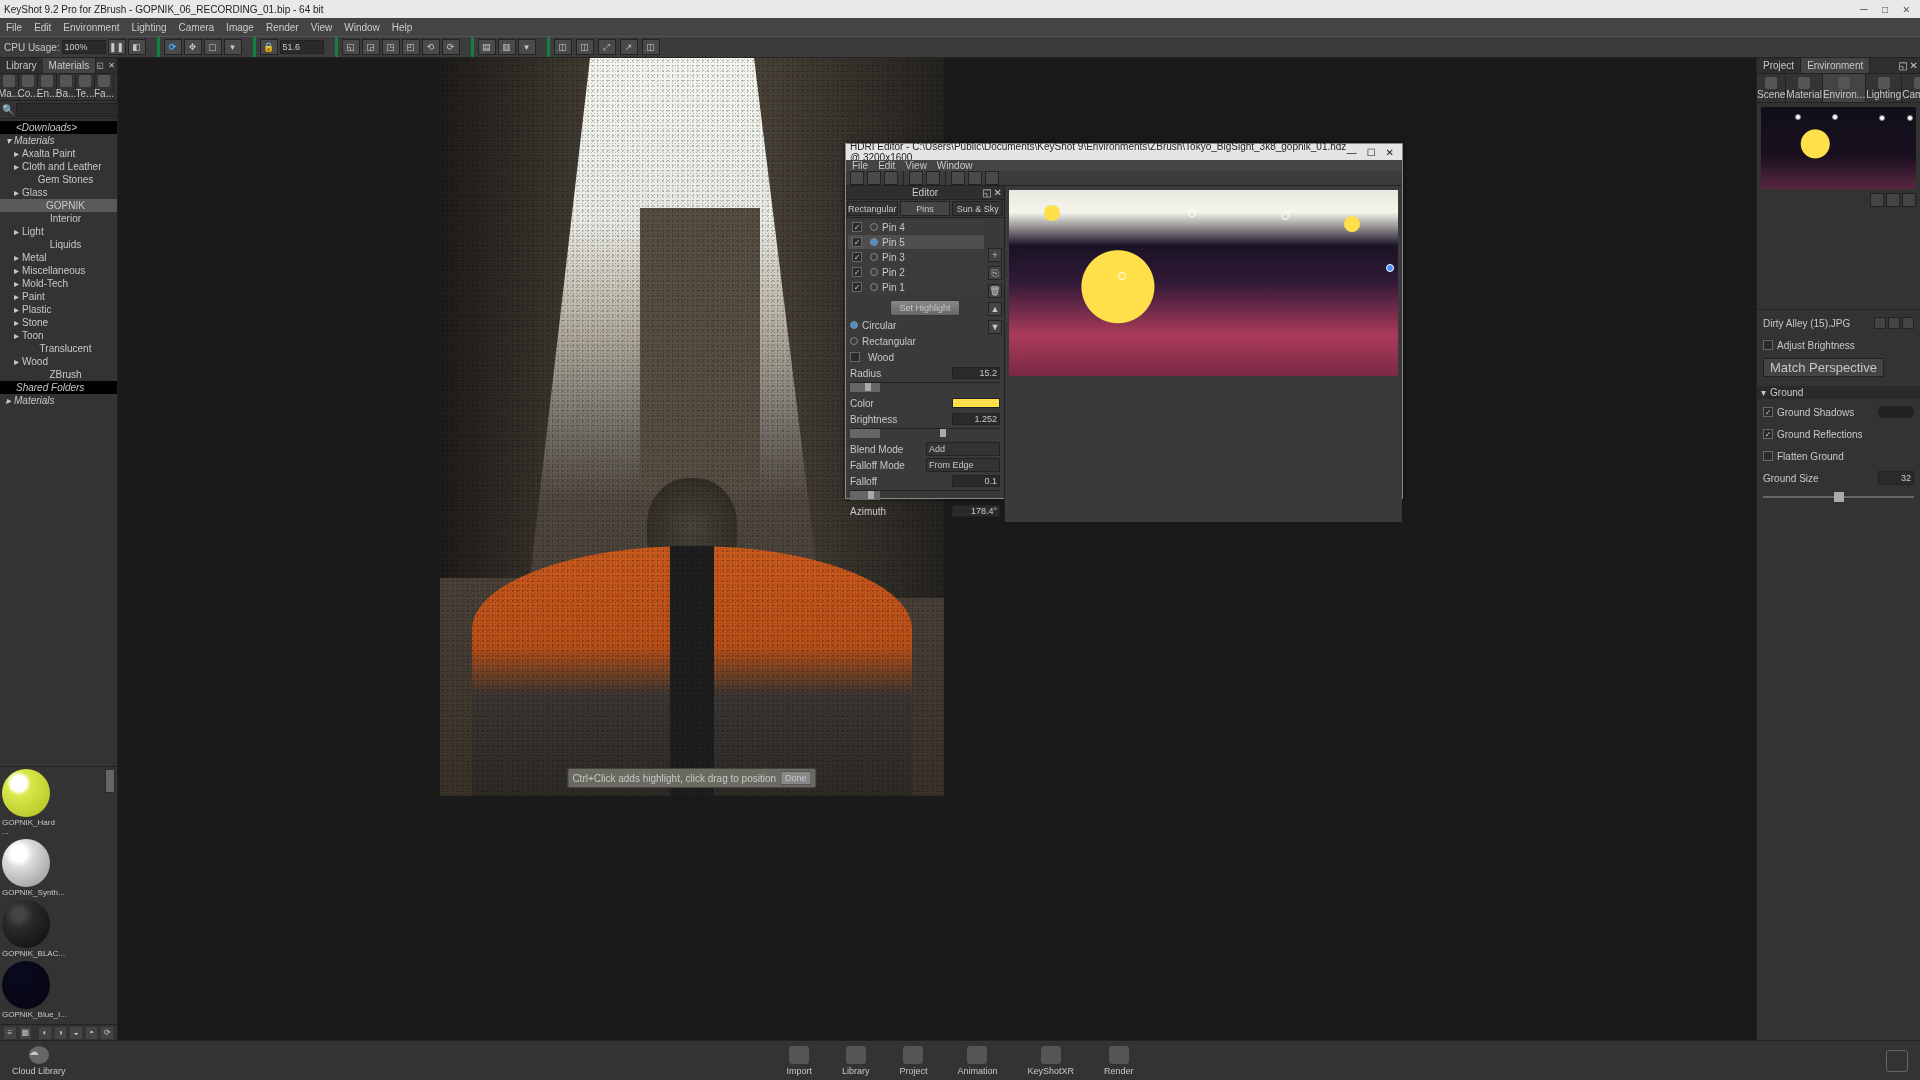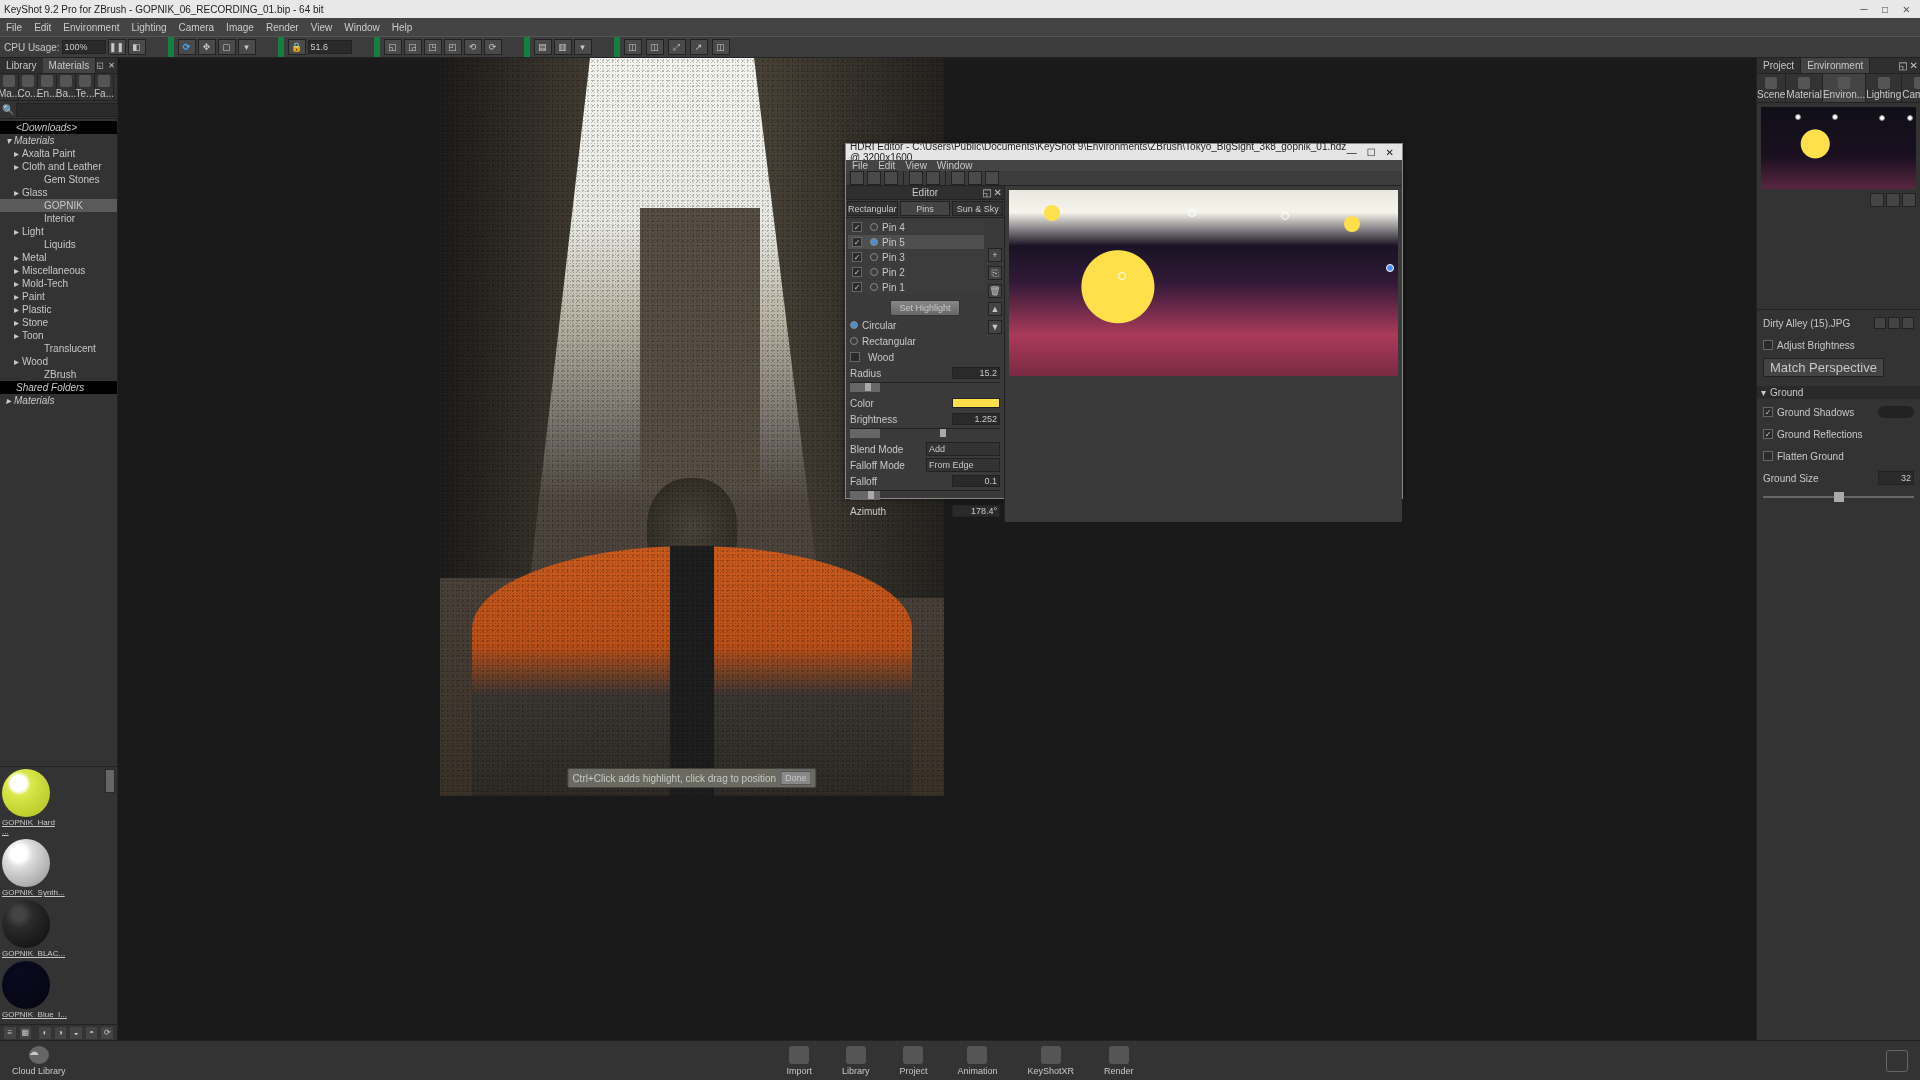--- a/index.html
+++ b/index.html
@@ -3,21 +3,21 @@
 <meta charset="utf-8">
 <style>
 * { margin: 0; padding: 0; box-sizing: border-box; font-family: Arial, sans-serif; font-size: 10px; }
 body { background: #3a3a3a; width: 1920px; height: 1080px; overflow: hidden; position: relative; color: #c8c8c8; }
 .titlebar { height: 18px; background: #e8e8e8; color: #222; display: flex; align-items: center; padding-left: 4px; justify-content: space-between; }
 .titlebar-right { display: flex; gap: 14px; padding-right: 10px; }
 .titlebar-right span { font-family: monospace; font-size: 12px; color: #555; cursor: pointer; }
 .menubar { height: 18px; background: #444; display: flex; align-items: center; gap: 12px; padding-left: 6px; color: #ccc; }
 .menubar span { cursor: pointer; }
 .toolbar { height: 22px; background: #3c3c3c; border-top: 1px solid #555; border-bottom: 1px solid #222; display: flex; align-items: center; gap: 4px; padding-left: 4px; }
-.toolbar .seg { display: flex; align-items: center; gap: 2px; border-right: 6px solid #15803d; padding-right: 22px; height: 100%; }
+.toolbar .seg { display: flex; align-items: center; gap: 2px; border-right: 3px solid #15803d; padding-right: 11px; height: 100%; }
 .toolbar .tb { width: 18px; height: 16px; background: #4a4a4a; border: 1px solid #222; display: flex; align-items: center; justify-content: center; font-size: 9px; cursor: pointer; }
 .toolbar .refresh { color: #3fa8ff; font-weight: bold; }
 .toolbar input { background: #2a2a2a; border: 1px solid #222; color: #ccc; width: 44px; height: 14px; font-size: 9px; padding-left: 2px; }
 .main-area { display: flex; height: calc(100% - 58px - 40px); }
 .left-panel { width: 118px; background: #333; border-right: 1px solid #222; display: flex; flex-direction: column; }
 .panel-hdr { height: 16px; background: #2f2f2f; border-bottom: 1px solid #222; display: flex; align-items: center; }
 .panel-hdr .tab { padding: 0 6px; height: 100%; line-height: 16px; }
 .panel-hdr .active { background: #444; border-right: 1px solid #222; }
 .panel-hdr .btns { margin-left: auto; display: flex; gap: 2px; padding-right: 2px; }
 .panel-hdr .btns span { width: 10px; height: 10px; font-size: 8px; cursor: pointer; }
@@ -26,23 +26,23 @@
 .icon-row .ic .g { width: 12px; height: 12px; background: #555; border-radius: 2px; margin-bottom: 1px; }
 .search-row { height: 18px; border-bottom: 1px solid #222; display: flex; align-items: center; padding: 2px; gap: 2px; }
 .search-row input { flex: 1; background: #2a2a2a; border: 1px solid #222; color: #ccc; height: 14px; font-size: 9px; }
 .search-row .ib { width: 14px; height: 14px; background: #444; border: 1px solid #222; cursor: pointer; }
 .tree { flex: 1; overflow-y: auto; padding-top: 2px; }
 .tree-item { padding: 1px 2px 1px 6px; cursor: pointer; white-space: nowrap; }
 .tree-item.italic { font-style: italic; }
 .tree-item.h { background: #000000; padding-left: 16px; }
 .tree-item.sel { background: #5a5a5a; }
 .tree .i1 { padding-left: 14px; }
-.tree .i2 { padding-left: 36px; }
+.tree .i2 { padding-left: 8px; text-align: center; }
 .tree .exp { display: inline-block; width: 8px; }
-.thumbs { border-top: 1px solid #222; flex: 0 0 auto; padding: 2px; max-height: 280px; overflow: hidden; text-decoration: underline; }
+.thumbs { border-top: 1px solid #222; flex: 0 0 auto; padding: 2px; max-height: 280px; overflow: hidden; }
 .thumbs .row { display: flex; align-items: flex-start; }
 .thumb { width: 48px; margin-bottom: 2px; }
 .thumb .ball { width: 48px; height: 48px; border-radius: 50%; }
 .thumb .lbl { font-size: 8px; padding: 1px 0; }
 .scrollbar-v { width: 10px; background: #2a2a2a; margin-left: auto; }
 .scrollbar-v .handle { width: 8px; height: 22px; background: #666; margin: 1px; }
 .thumb-toolbar { height: 16px; border-top: 1px solid #222; display: flex; align-items: center; gap: 4px; padding: 0 4px; }
 .thumb-toolbar span { width: 12px; height: 12px; background: #444; cursor: pointer; font-size: 8px; display:flex;align-items:center;justify-content:center; }
 .viewport { flex: 1; background: #1a1a1a; position: relative; display: flex; align-items: center; justify-content: center; }
 .render-view { width: 504px; height: 738px; position: absolute; left: 322px; top: 0; background: linear-gradient(to bottom, #f5f5f0 0%, #e9e9e4 22%, #b9b4a4 35%, #76706a 50%, #504840 60%, #3a3228 100%); overflow: hidden; }

